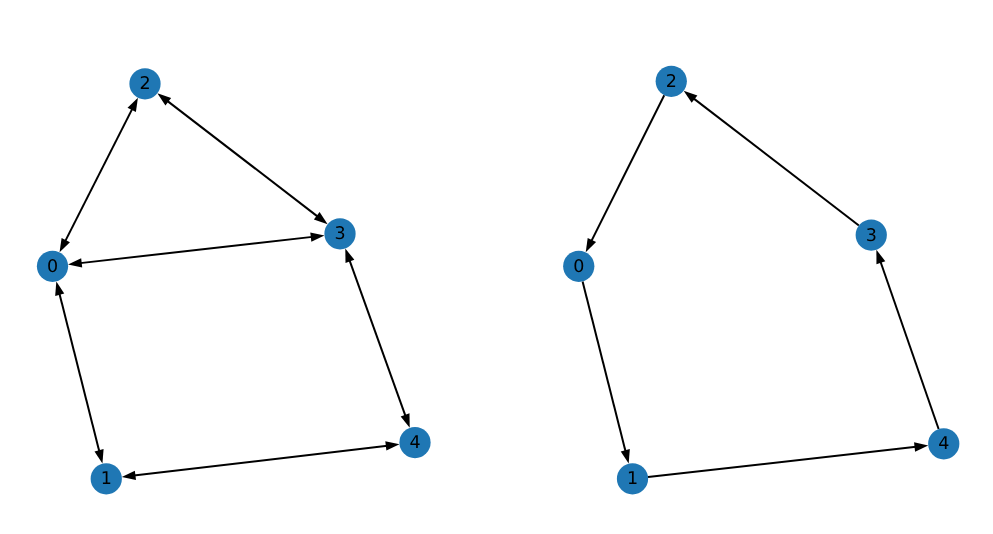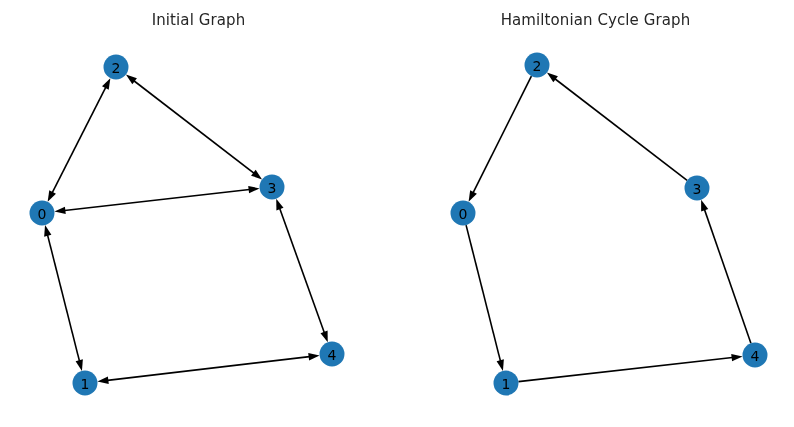--- a/index.html
+++ b/index.html
@@ -68,21 +68,20 @@
     text-anchor: middle;
     dominant-baseline: central;
   }
 </style>
 </head>
 <body>
 
 <div id="figure">
 
   <div class="panel" id="panel-left">
-    <div class="panel-title">Initial Graph</div>
     <svg class="graph-svg" id="svg-left" viewBox="0 0 397 427">
         <g>
           <line x1="51.267935731660366" y1="194.7146132861836" x2="106.73206426833964" y2="85.2853867138164" class="edge-line"></line>
           <polygon points="110.34881967581686,78.14962604501 108.72066880403868,89.65665106187375 102.0308931770327,86.26594286736385" class="arrow-head"></polygon>
           <polygon points="47.65118032418315,201.85037395499 49.27933119596132,190.34334893812627 55.96910682296732,193.73405713263617" class="arrow-head"></polygon>
         </g>
         <g>
           <line x1="62.370259149479" y1="210.69727505266758" x2="251.62974085052102" y2="189.30272494733242" class="edge-line"></line>
           <polygon points="259.57911027470794,188.4041005776417 249.06995748974344,193.36597600355404 248.22749714315842,185.9134421683788" class="arrow-head"></polygon>
           <polygon points="54.42088972529207,211.5958994223583 64.93004251025658,206.63402399644596 65.77250285684161,214.0865578316212" class="arrow-head"></polygon>
@@ -124,21 +123,20 @@
           <text x="272" y="187.5" class="node-label">3</text>
         </g>
         <g>
           <circle cx="332" cy="354" r="12.5" class="node-circle"></circle>
           <text x="332" y="354.5" class="node-label">4</text>
         </g>
       </svg>
   </div>
 
   <div class="panel" id="panel-right">
-    <div class="panel-title">Hamiltonian Cycle Graph</div>
     <svg class="graph-svg" id="svg-right" viewBox="0 0 397 427">
         <g>
           <line x1="134.4098300562505" y1="76.18033988749895" x2="75.16787870774914" y2="194.66424258450172" class="edge-line"></line>
           <polygon points="71.59016994374947,201.81966011250105 73.15541752799932,190.30391002837715 79.86362146049869,193.65801199462683" class="arrow-head"></polygon>
         </g>
         <g>
           <line x1="69.06522931478537" y1="225.11834845380264" x2="103.973023923752" y2="363.1259085357637" class="edge-line"></line>
           <polygon points="105.93477068521463,370.88165154619736 99.60186435206272,361.1370737012867 106.87287342434429,359.2979361124154" class="arrow-head"></polygon>
         </g>
         <g>

